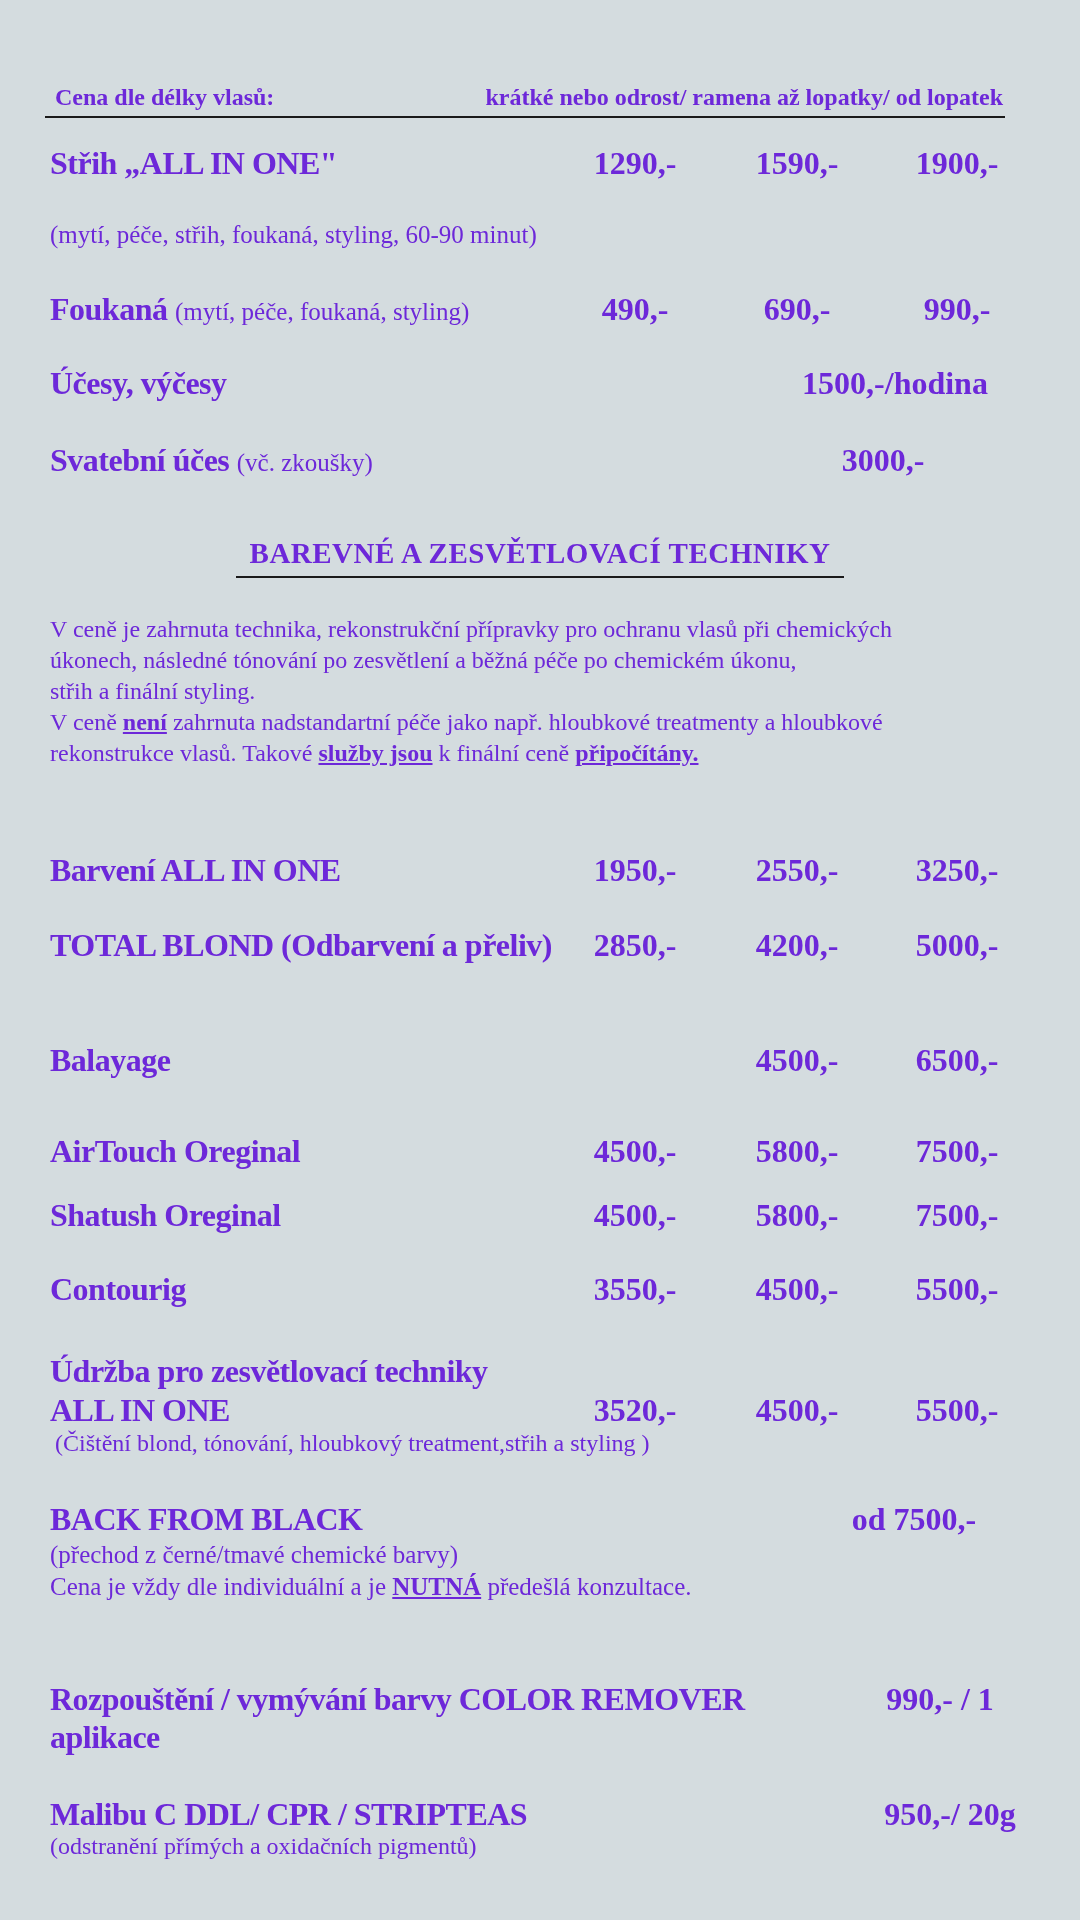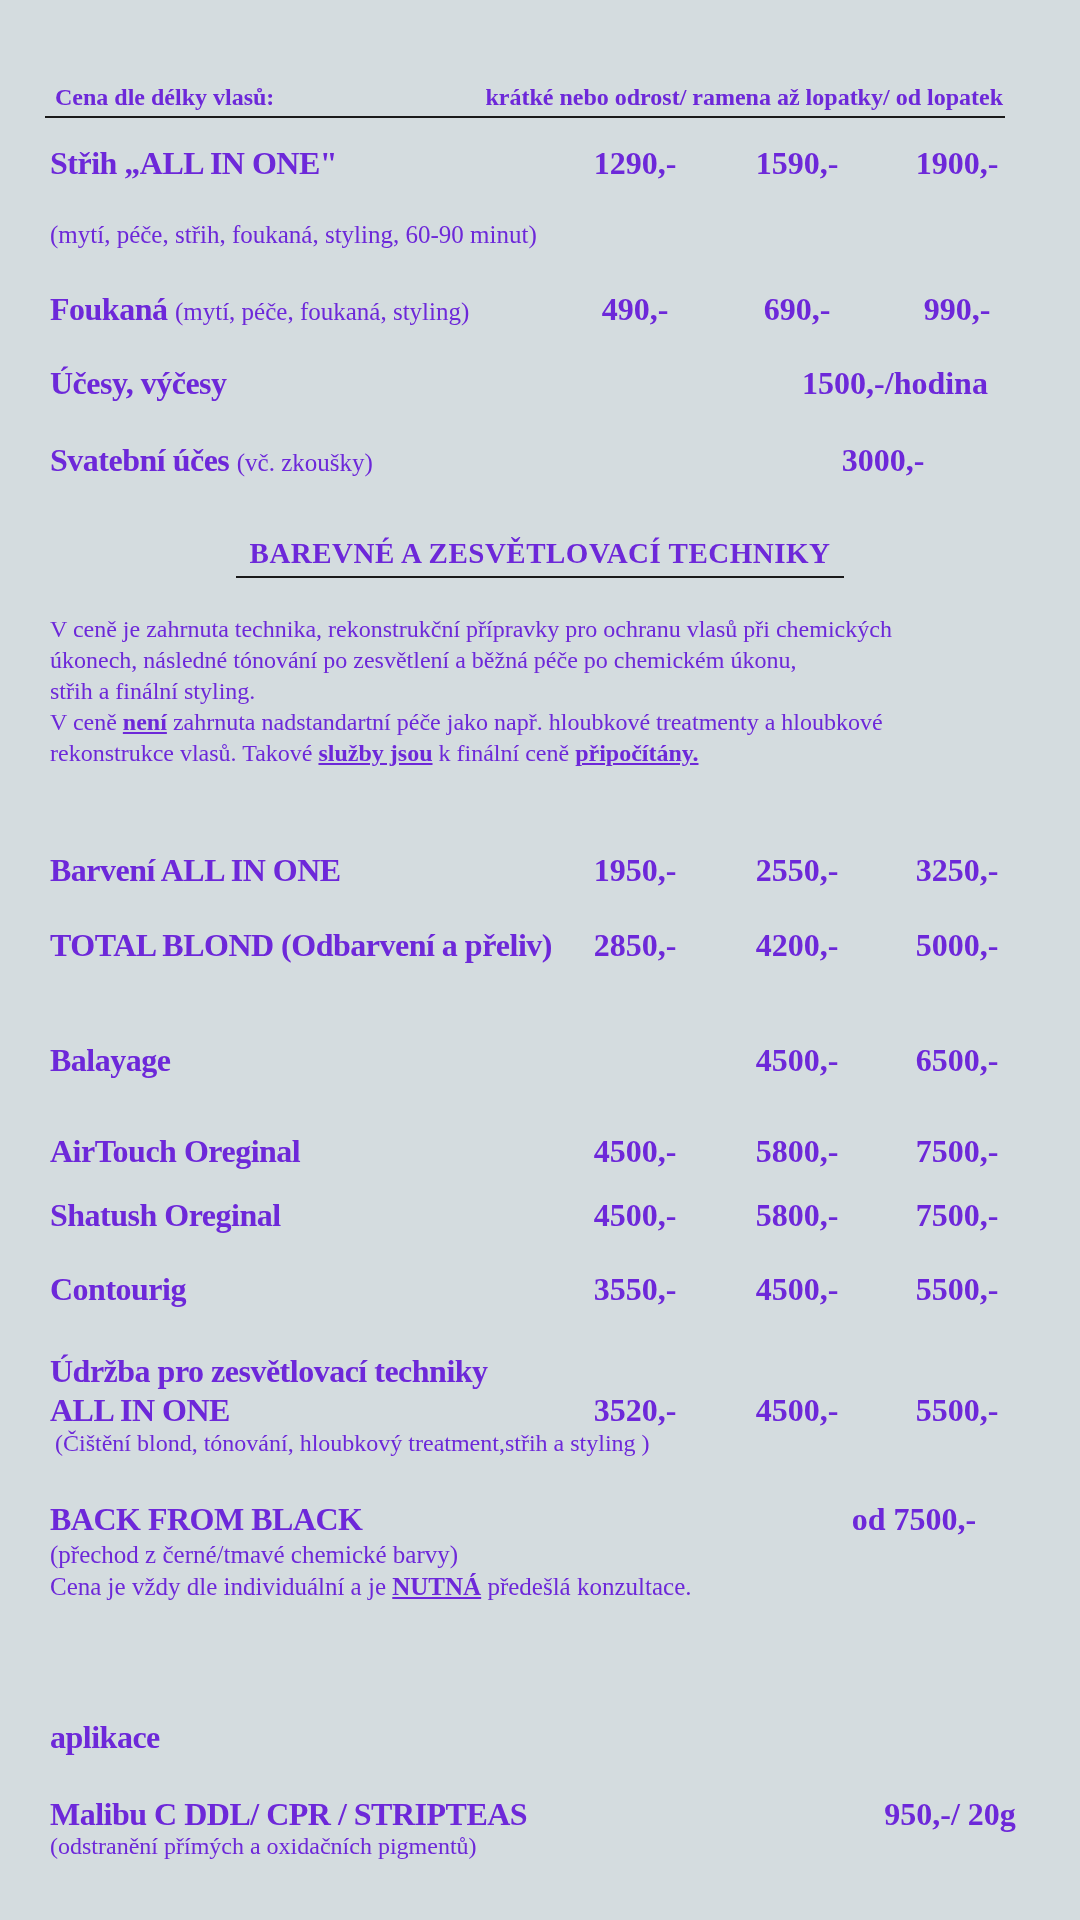--- a/index.html
+++ b/index.html
@@ -134,20 +134,24 @@
   </div>
   <div class="note" style="top:1427px;left:55px;font-size:24px">(Čištění blond, tónování, hloubkový treatment,střih a styling )</div>
 
   <div class="row" style="top:1494px">
     <span class="lbl">BACK FROM BLACK</span>
     <span class="sp" style="left:724px">od 7500,-</span>
   </div>
   <div class="note" style="top:1539px">(přechod z černé/tmavé chemické barvy)</div>
   <div class="note" style="top:1571px"><span>Cena je vždy dle individuální a je </span><span class="b">NUTNÁ</span><span> předešlá konzultace.</span></div>
 
+  <div class="row" style="top:1674px">
+    <span class="lbl">Rozpouštění / vymývání barvy COLOR REMOVER</span>
+    <span class="sp" style="left:750px">990,- / 1</span>
+  </div>
   <div class="row" style="top:1712px">
     <span class="lbl">aplikace</span>
   </div>
 
   <div class="row" style="top:1789px">
     <span class="lbl">Malibu C DDL/ CPR / STRIPTEAS</span>
     <span class="sp" style="left:760px">950,-/ 20g</span>
   </div>
   <div class="note" style="top:1830px;font-size:24px">(odstranění přímých a oxidačních pigmentů)</div>
 

